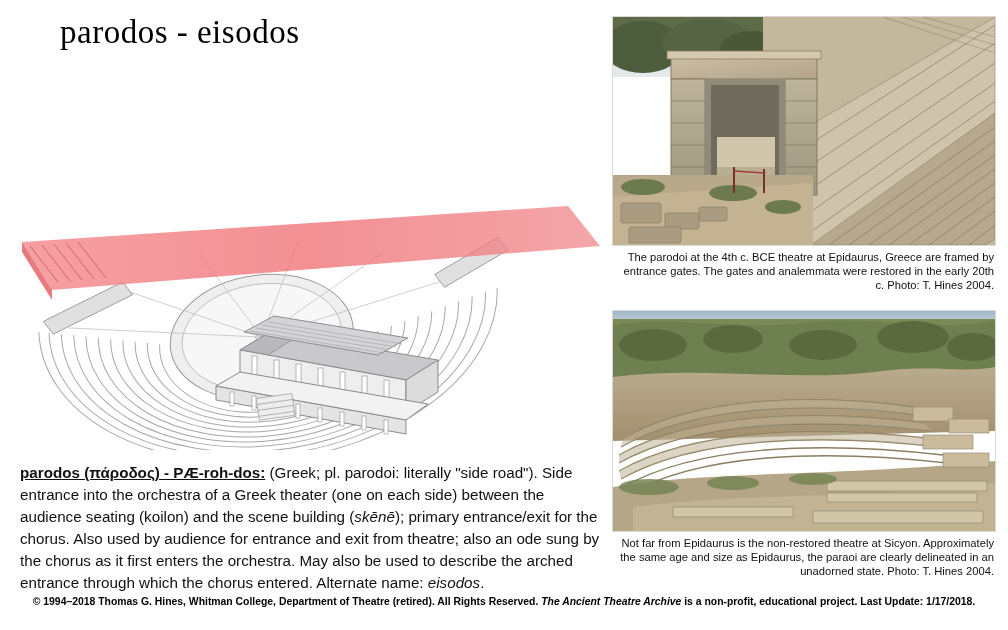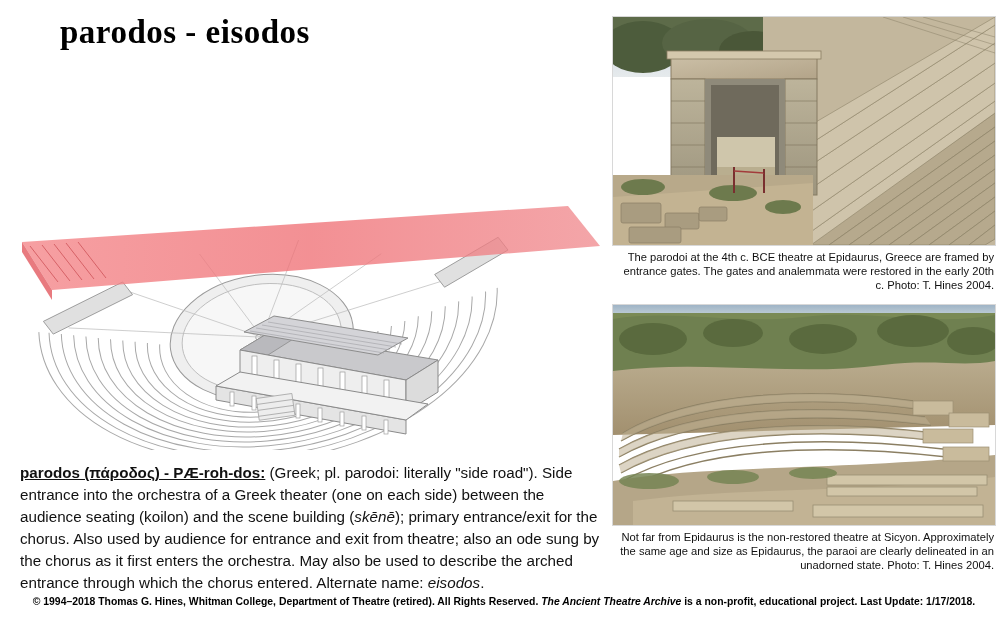--- a/index.html
+++ b/index.html
@@ -22,21 +22,21 @@
     background: #fff;
   }
 
   
   .title {
     position: absolute;
     left: 60px;
     top: 14px;
     width: 520px;
     font-size: 33px;
-    font-weight: bold;
+    font-weight: normal;
     font-family: "Liberation Serif", serif;
     letter-spacing: 0.5px;
     color: #000;
   }
 
   
   .illustration {
     position: absolute;
     left: 8px;
     top: 150px;
@@ -80,21 +80,21 @@
   .caption {
     font-size: 11.2px;
     line-height: 1.25;
     color: #111;
     padding: 4px 2px 0 2px;
     width: 384px;
     box-sizing: border-box;
     text-align: right;
   }
 
-  .photo-2-block { margin-top: 12px; }
+  .photo-2-block { margin-top: 18px; }
 
   
   .footer {
     position: absolute;
     left: 0;
     top: 596px;
     width: 1008px;
     text-align: center;
     font-size: 10.4px;
     color: #000;

